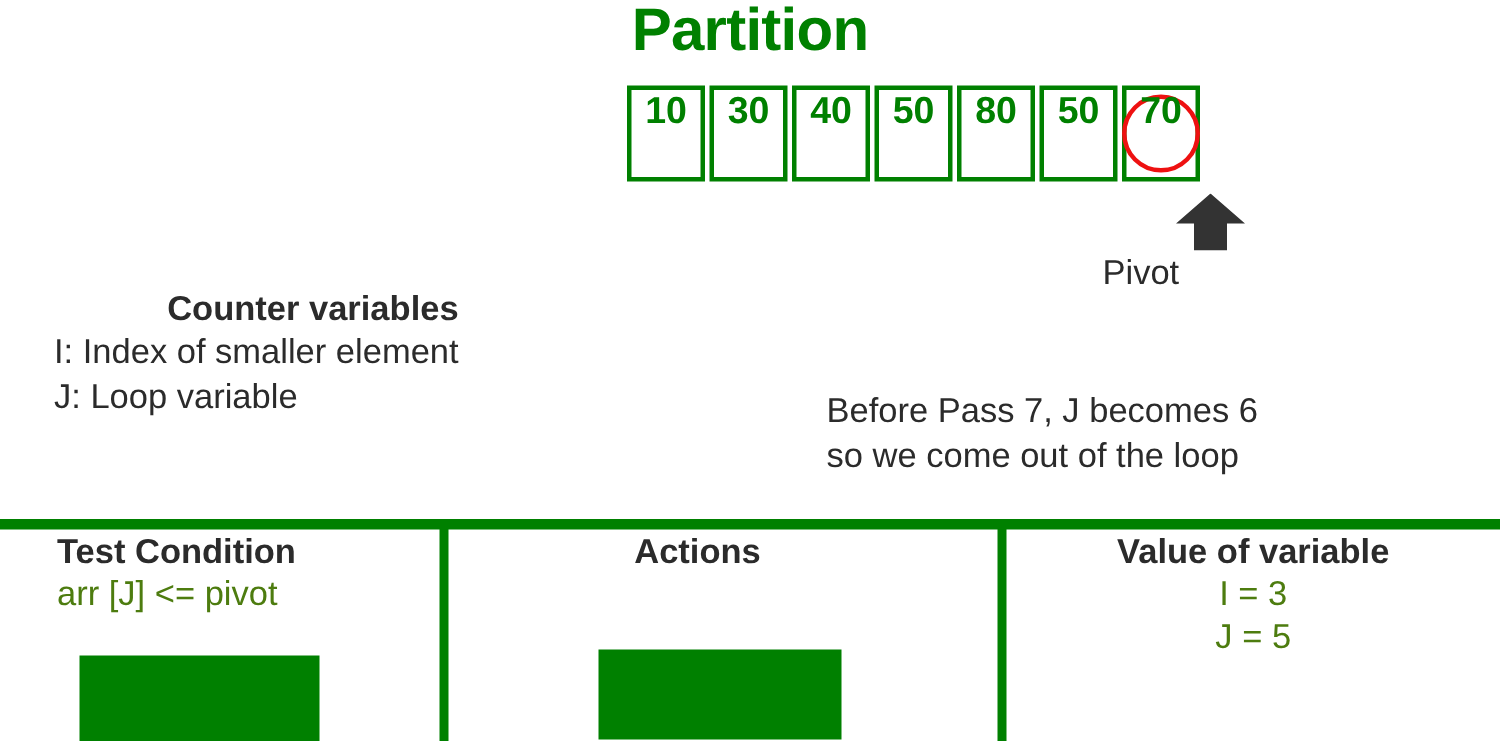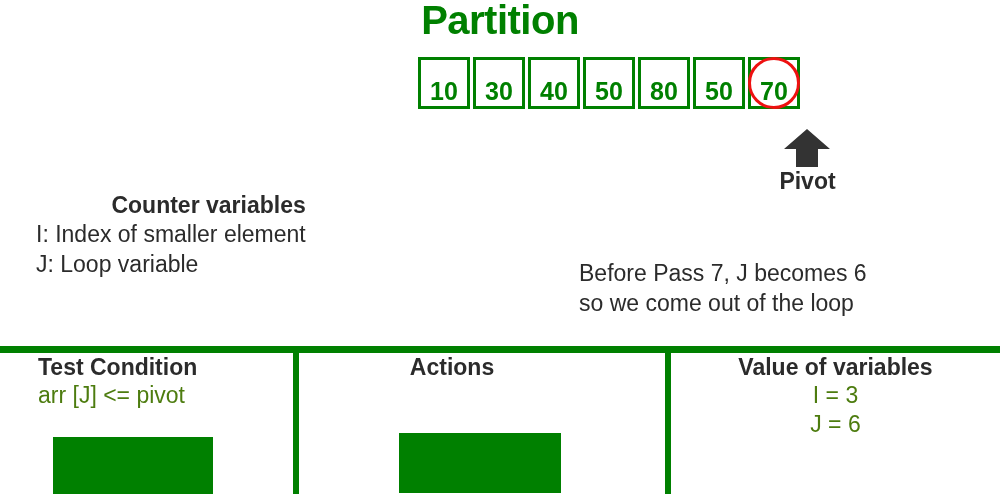--- a/index.html
+++ b/index.html
@@ -33,25 +33,25 @@
   
   .array-row {
     position: absolute;
     top: 57px;
     left: 418px;
     display: flex;
     gap: 3px;
   }
   .cell {
     width: 52px;
-    height: 52px;
+    height: 64px;
     border: 3px solid #008000;
     box-sizing: border-box;
     display: flex;
-    align-items: flex-end;
+    align-items: flex-start;
     justify-content: center;
     font-size: 25px;
     font-weight: bold;
     color: #008000;
     position: relative;
     background: #fff;
   }
   .cell.pivot-cell .pivot-ring {
     position: absolute;
     left: 50%;
@@ -72,23 +72,23 @@
     left: 784px;
     top: 129px;
     width: 46px;
     height: 38px;
   }
   .pivot-label {
     position: absolute;
     left: 735px;
     top: 168px;
     width: 145px;
-    text-align: center;
-    font-size: 23px;
-    font-weight: bold;
+    text-align: left;
+    font-size: 23px;
+    font-weight: normal;
     color: #2b2b2b;
   }
 
   
   .counter-block {
     position: absolute;
     left: 36px;
     top: 191px;
     line-height: 1.28;
   }
@@ -99,21 +99,21 @@
     text-align: right;
   }
   .counter-line {
     font-size: 23px;
     color: #2b2b2b;
   }
 
   
   .note-block {
     position: absolute;
-    left: 579px;
+    left: 551px;
     top: 258px;
     line-height: 1.32;
     font-size: 23px;
     color: #2b2b2b;
   }
 
   
   .hdivider {
     position: absolute;
     left: 0;
@@ -131,21 +131,21 @@
   }
   .vsep.left  { left: 293px; }
   .vsep.right { left: 665px; }
 
   .col {
     position: absolute;
     top: 353px;
     height: 147px;
   }
   .col.c1 { left: 0px;   width: 293px; }
-  .col.c2 { left: 301px; width: 302px; }
+  .col.c2 { left: 314px; width: 302px; }
   .col.c3 { left: 671px; width: 329px; }
 
   .col-head {
     font-size: 23px;
     font-weight: bold;
     color: #2b2b2b;
     line-height: 1.22;
   }
   .col-sub {
     font-size: 23px;
@@ -220,19 +220,19 @@
 <div class="col c1">
   <div class="col-head">Test Condition</div>
   <div class="col-sub">arr [J] &lt;= pivot</div>
 </div>
 
 <div class="col c2">
   <div class="col-head">Actions</div>
 </div>
 
 <div class="col c3">
-  <div class="col-head">Value of variables</div>
+  <div class="col-head">Value of variable</div>
   <div class="col-sub">I = 3</div>
-  <div class="col-sub">J = 6</div>
+  <div class="col-sub">J = 5</div>
 </div>
 
 <div class="green-bar bar-test"></div>
 <div class="green-bar bar-actions"></div>
 
 </body></html>

